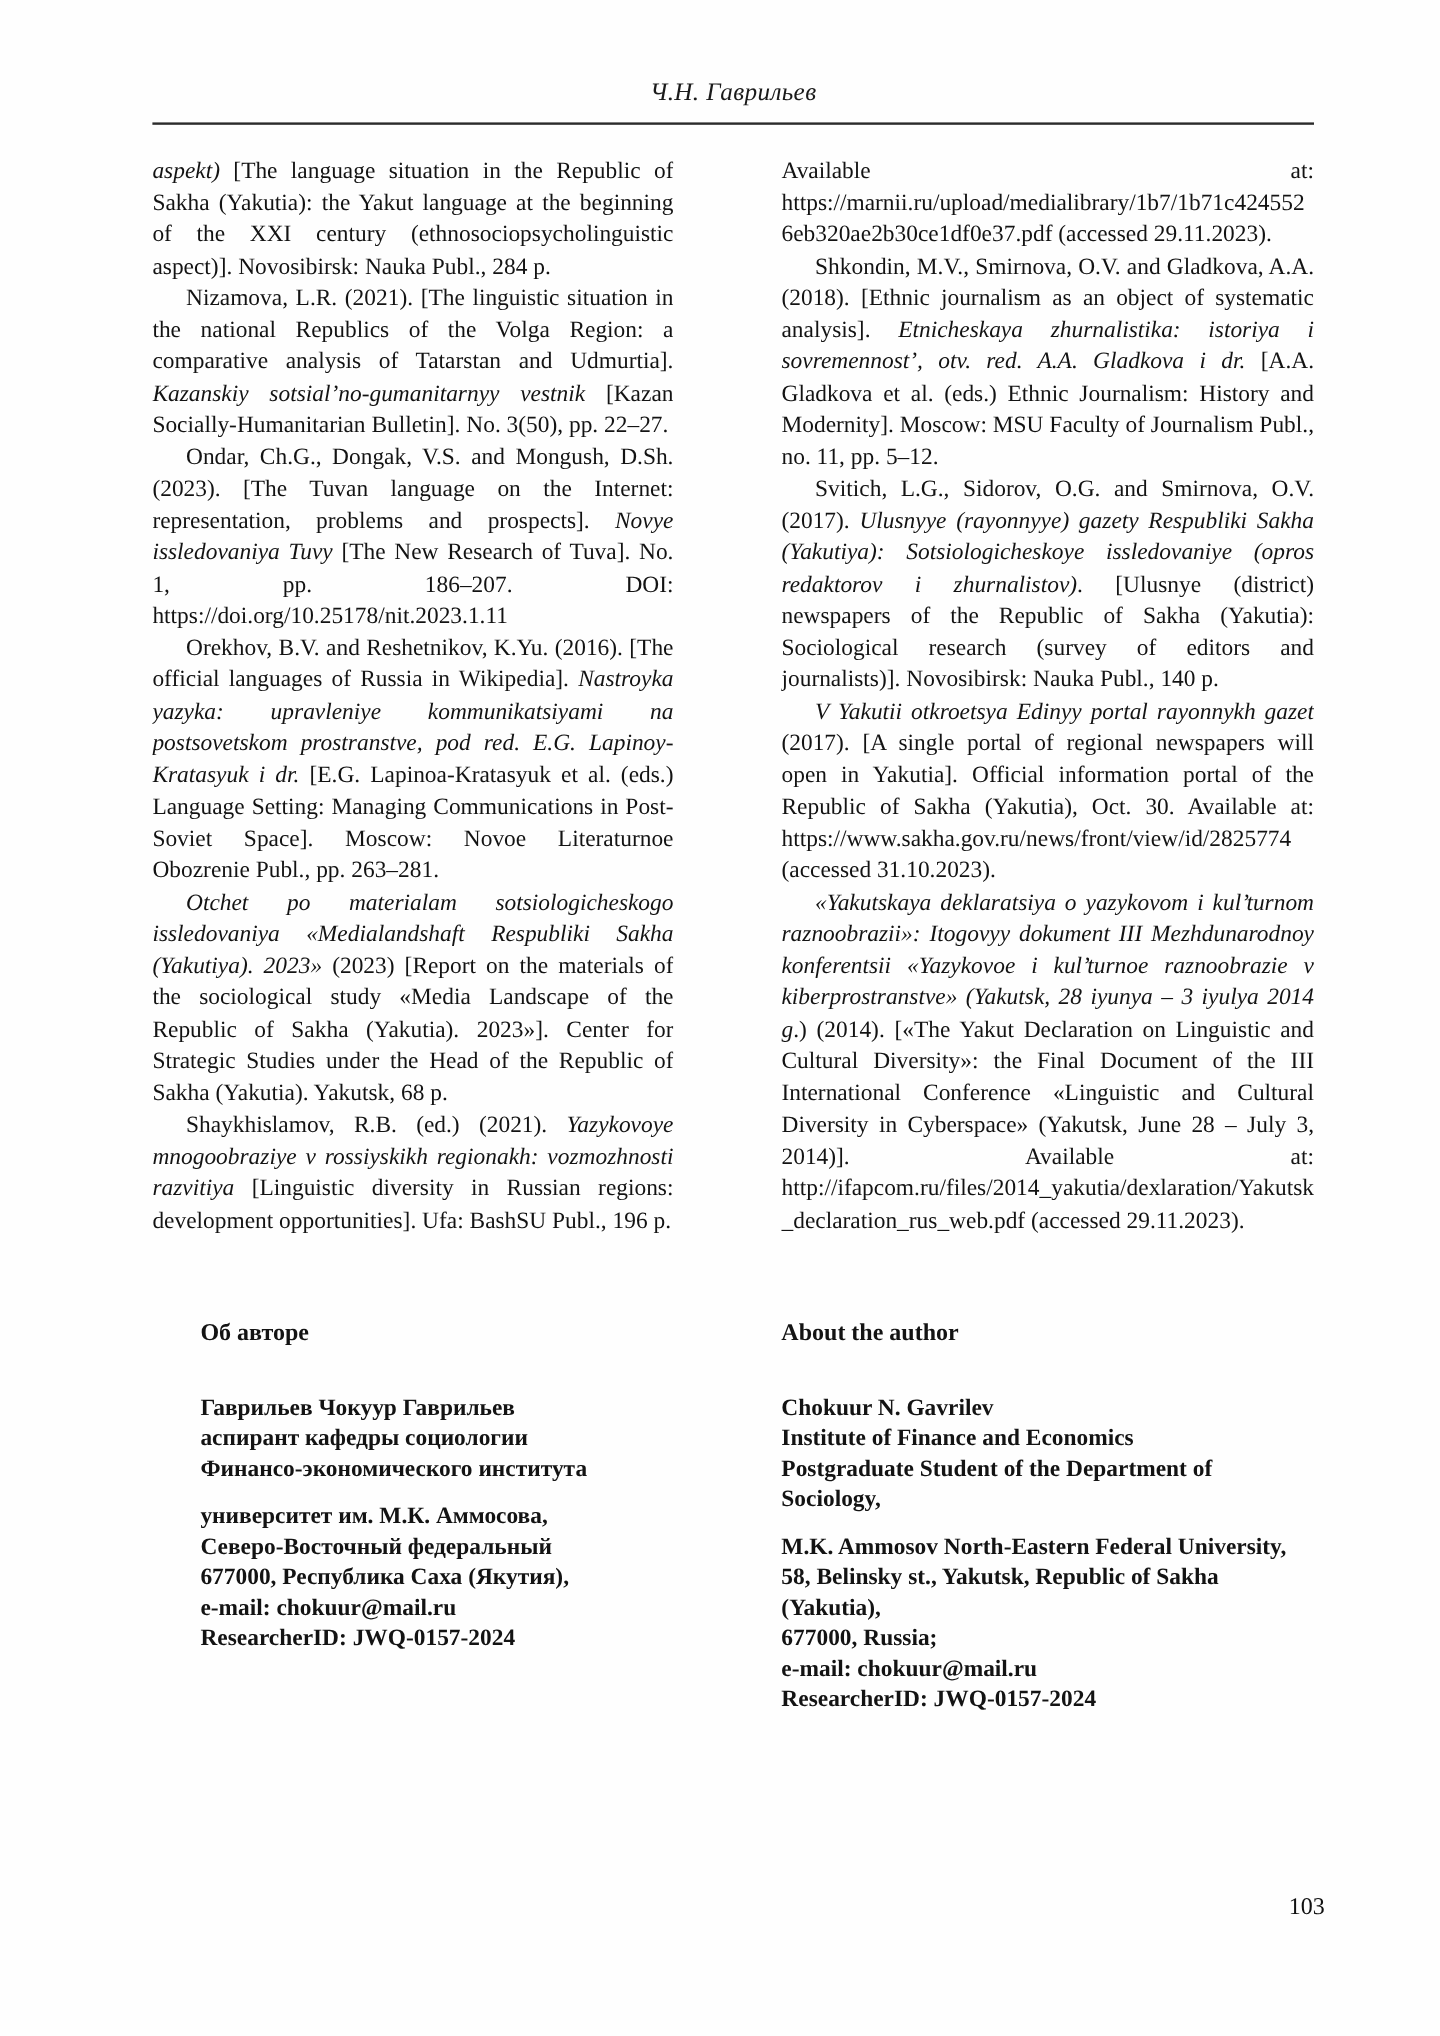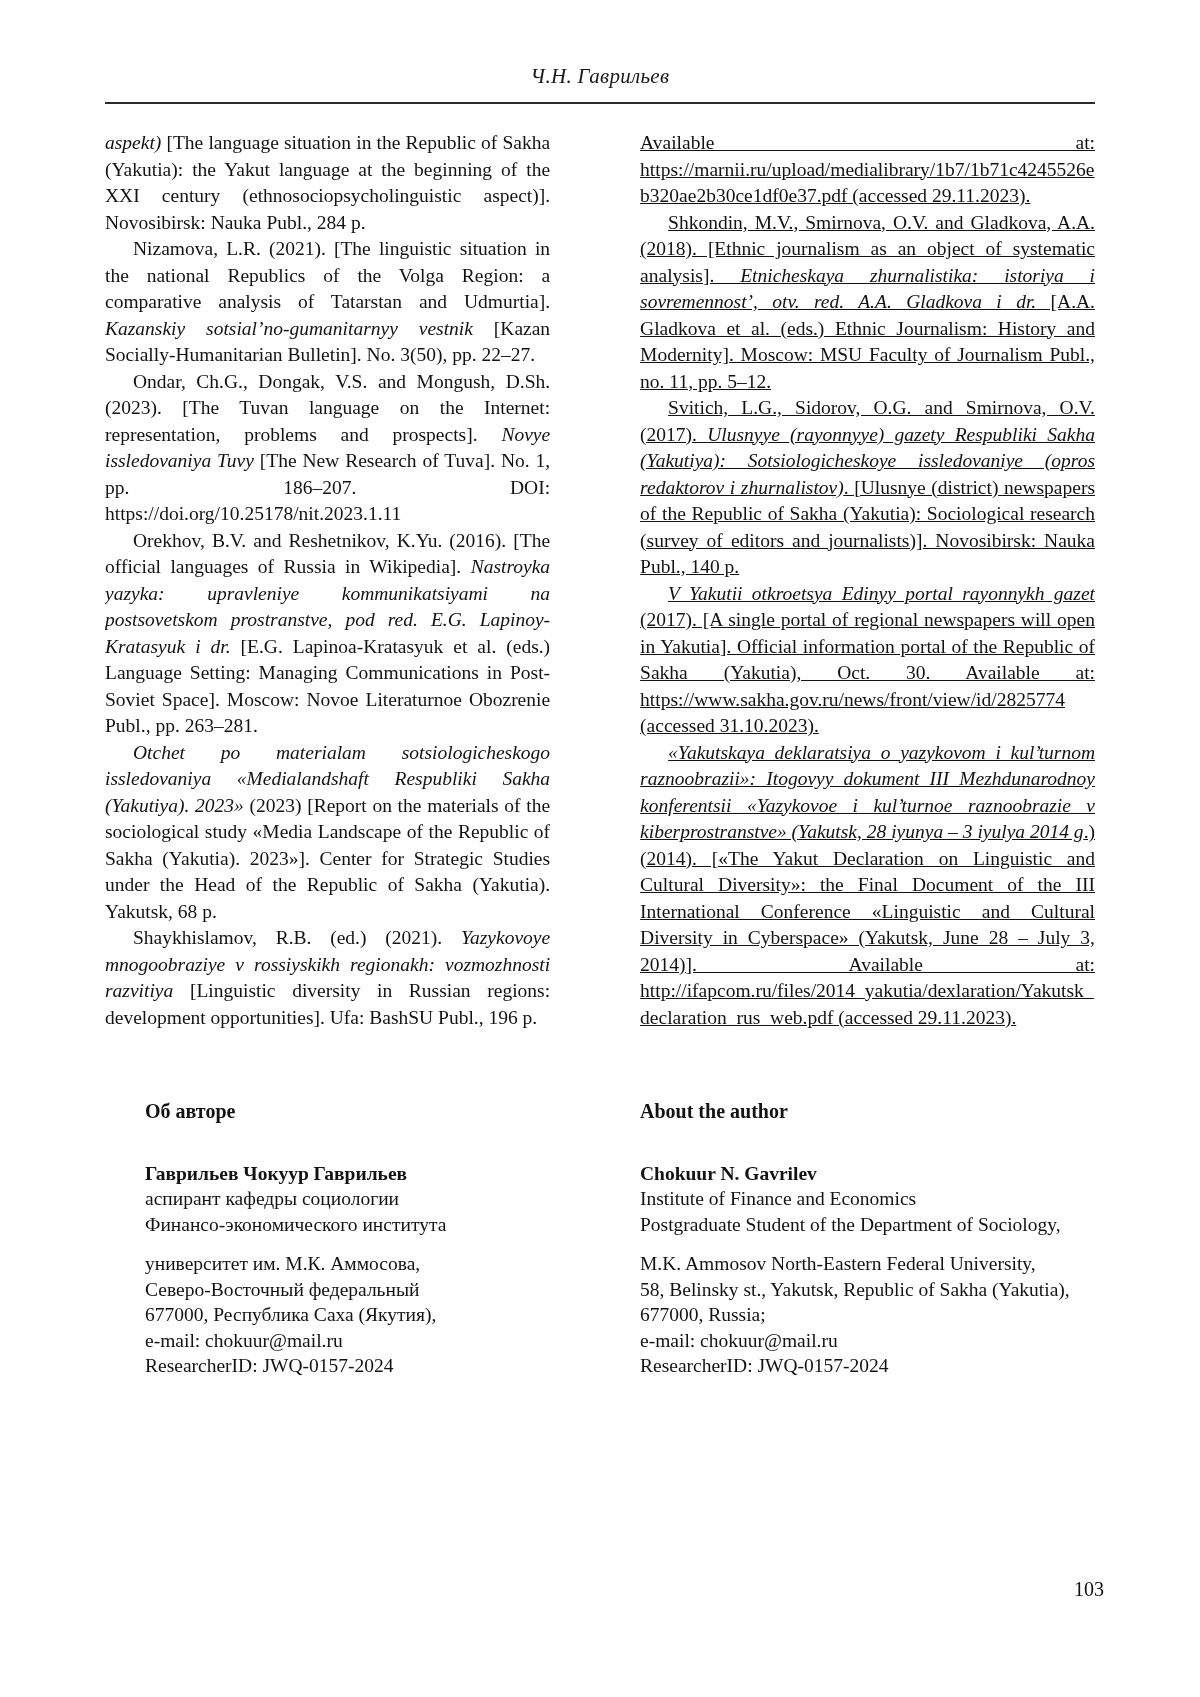--- a/index.html
+++ b/index.html
@@ -11,41 +11,42 @@
     position: relative;
     width: 1200px;
     height: 1697px;
     background: #fefefe;
     color: #131313;
     font-family: "Liberation Serif", "DejaVu Serif", serif;
     overflow: hidden;
   }
   .page-inner {
     padding: 64px 105px 0 105px;
+    margin-left: 22px;
   }
   .running-head {
     text-align: center;
     font-style: italic;
     font-size: 21px;
     letter-spacing: 0.3px;
     color: #1a1a1a;
   }
   .head-rule {
     border: none;
     border-top: 2px solid #2b2b2b;
     margin: 13px 0 0 0;
   }
   .columns {
     display: flex;
     gap: 90px;
     margin-top: 26px;
   }
   .col { overflow: hidden; }
   .col-left  { width: 455px; }
-  .col-right { width: 465px; text-decoration: underline; }
+  .col-right { width: 465px; }
   .ref {
     margin: 0;
     font-size: 19.5px;
     line-height: 26.5px;
     text-align: justify;
     text-indent: 28px;
     overflow-wrap: break-word;
   }
   .ref.cont { text-indent: 0; }
   .authors {
@@ -60,21 +61,21 @@
   .author-col-en .author-inner { margin-left: 10px; }
   .author-heading {
     font-size: 20px;
     font-weight: bold;
     margin: 0 0 36px 0;
   }
   .author-name {
     font-weight: bold;
     margin: 0;
   }
-  .author-line { margin: 0; }
+  .author-line { margin: 0; font-weight: bold; }
   .affil-block { margin-top: 14px; }
   .page-number {
     position: absolute;
     top: 1578px;
     right: 96px;
     font-size: 20px;
     color: #111;
   }
 </style>
 </head>

